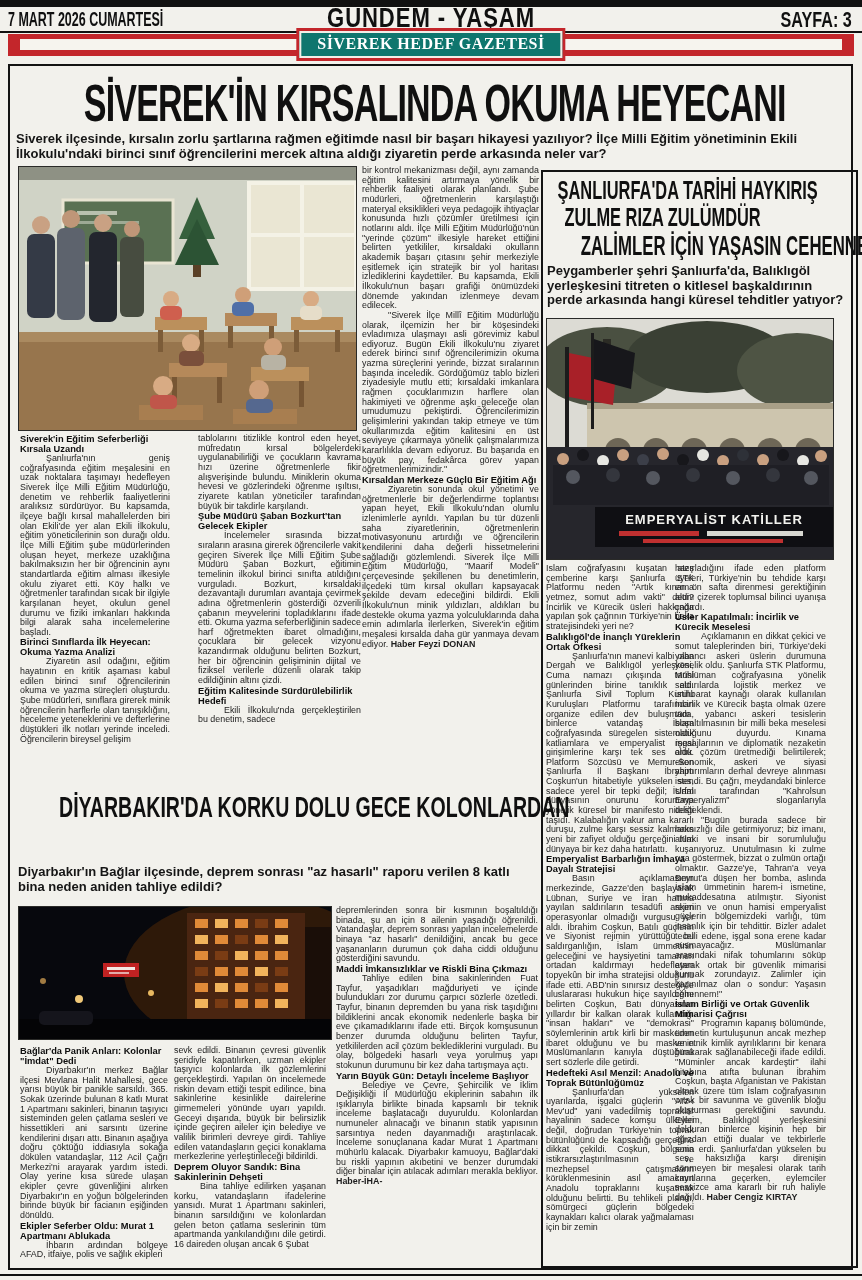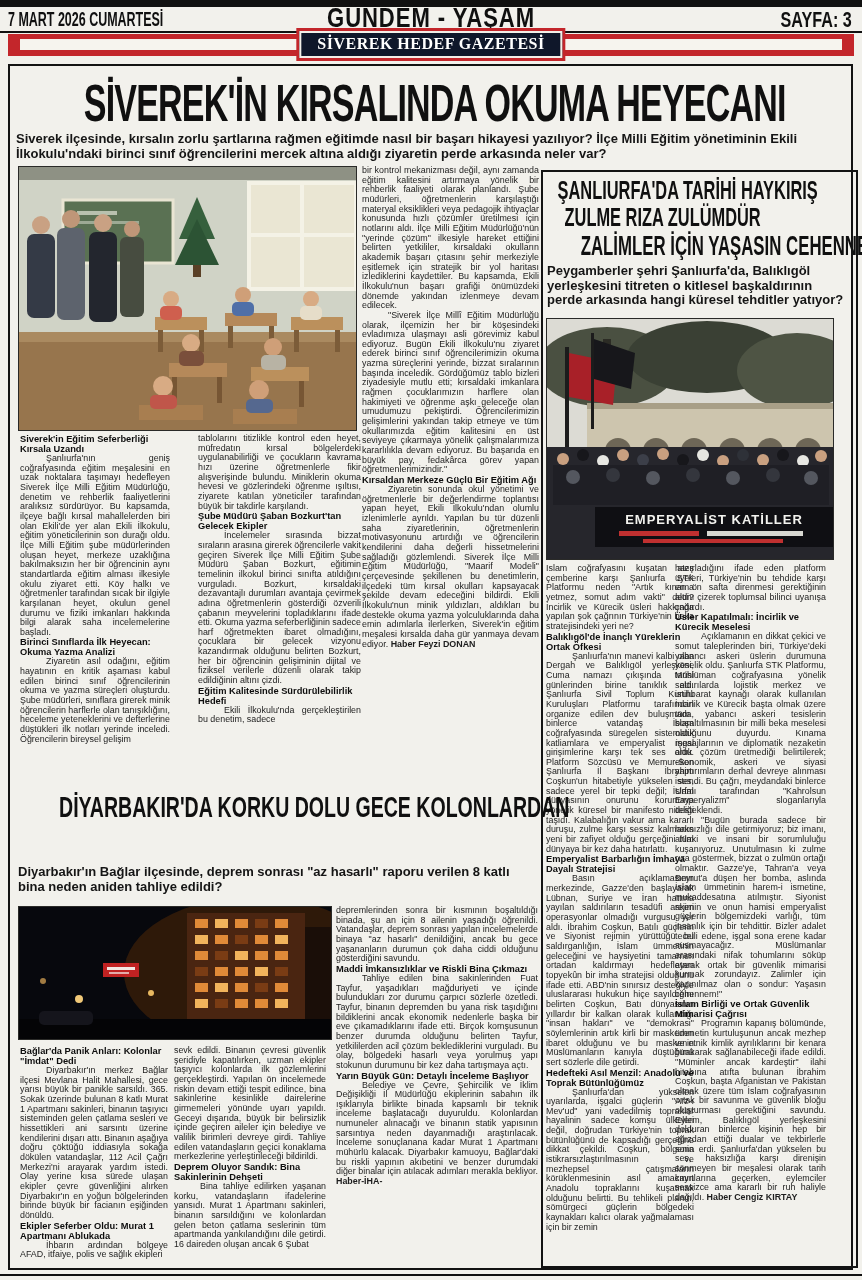--- a/index.html
+++ b/index.html
@@ -5,21 +5,21 @@
   html,body{margin:0;padding:0;background:#d8d6d0;}
   #page{position:relative;width:862px;height:1280px;background:#f2f1ec;overflow:hidden;
         font-family:"Liberation Sans",sans-serif;color:#1a1a1a;}
   .abs{position:absolute;}
   .cx{display:inline-block;white-space:nowrap;font-weight:bold;color:#101010;}
   
   .topbar{left:0;top:0;width:862px;height:7px;background:#111;}
   .hline{background:#111;}
   .redband{left:8px;top:34px;width:846px;height:22px;background:#c3262b;}
   .redband .stripe{position:absolute;left:12px;right:12px;top:5px;height:11px;background:#f6f4ee;}
-  .badge{left:50%;top:31px;transform:translateX(-50%);background:#0f172a;
+  .badge{left:50%;top:31px;transform:translateX(-50%);background:#0f766e;
          border:2px solid #f2efe8;box-shadow:0 0 0 3px #c3262b;padding:2px 16px 3px;
          font-family:"Liberation Serif",serif;font-weight:bold;font-size:16px;color:#fff;
          white-space:nowrap;letter-spacing:.5px;}
   .mainbox{left:8px;top:64px;width:841px;height:1202px;border:2px solid #131313;}
   
   .col{position:absolute;font-size:8.9px;line-height:9.65px;text-align:justify;color:#1d1d1d;overflow:hidden;}
   .col p{margin:0;}
   .col h4{margin:0;font-size:9.3px;line-height:10px;color:#0e0e0e;text-align:left;}
   .ind{text-indent:26px;}
   .by{font-weight:bold;}

